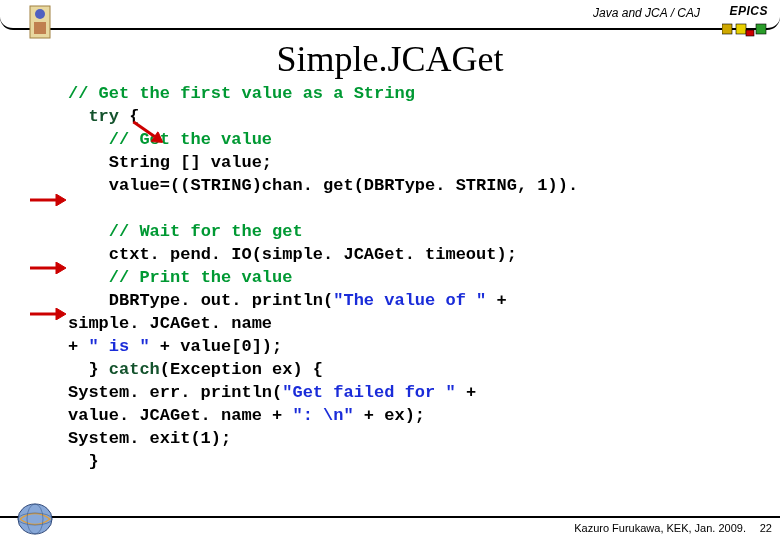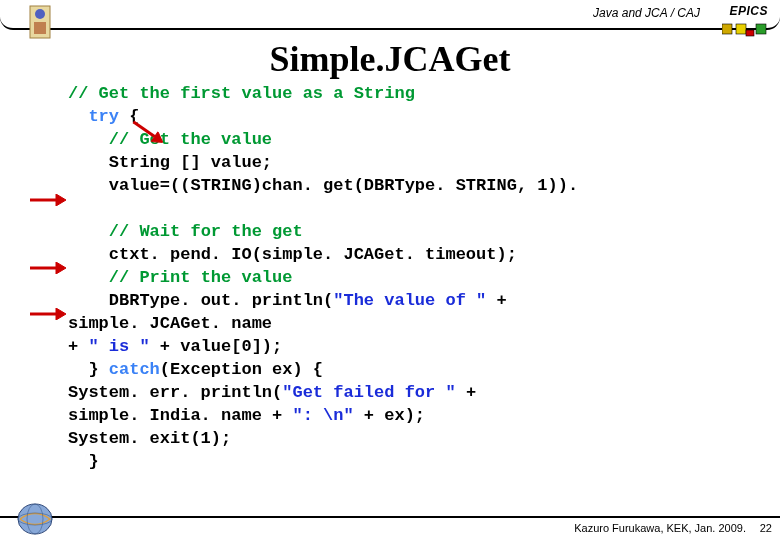--- a/index.html
+++ b/index.html
@@ -45,36 +45,36 @@
   .epics-blocks {
     position: absolute;
     right: 10px;
     top: 22px;
     width: 48px;
     height: 16px;
   }
   .title {
     text-align: center;
     font-size: 36px;
-    font-weight: bold;
+    font-weight: normal;
     margin: 8px 0 2px 0;
     font-family: "Times New Roman", serif;
   }
   .code-area {
     position: absolute;
     left: 68px;
     top: 82px;
     font-family: "Courier New", monospace;
     font-size: 17px;
     font-weight: bold;
     line-height: 23px;
     color: #000;
   }
   .comment { color: #009933; }
-  .keyword { color: #3b82f6; }
+  .keyword { color: #14532d; }
   .string  { color: #1a2cd9; }
   .arrow {
     position: absolute;
     width: 36px;
     height: 12px;
   }
   .arrow line, .arrow polygon { stroke: #c00; fill: #c00; }
   .footer {
     position: absolute;
     bottom: 0;
@@ -139,21 +139,21 @@
 &nbsp;&nbsp;&nbsp;&nbsp;<span>value=((STRING)chan. get(DBRType. STRING, 1)).</span><br>
 &nbsp;&nbsp;&nbsp;&nbsp;<br>
 &nbsp;&nbsp;&nbsp;&nbsp;<span class="comment">// Wait for the get</span><br>
 &nbsp;&nbsp;&nbsp;&nbsp;<span>ctxt. pend. IO(simple. JCAGet. timeout);</span><br>
 &nbsp;&nbsp;&nbsp;&nbsp;<span class="comment">// Print the value</span><br>
 &nbsp;&nbsp;&nbsp;&nbsp;<span>DBRType. out. println(</span><span class="string">"The value of "</span><span> +</span><br>
 <span>simple. JCAGet. name</span><br>
 <span>    + </span><span class="string">" is "</span><span> + value[0]);</span><br>
 &nbsp;&nbsp;<span>} </span><span class="keyword">catch</span><span>(Exception ex) {</span><br>
 <span>    System. err. println(</span><span class="string">"Get failed for "</span><span> +</span><br>
-<span>      simple. India. name + </span><span class="string">": \n"</span><span> + ex);</span><br>
+<span>      value. JCAGet. name + </span><span class="string">": \n"</span><span> + ex);</span><br>
 <span>    System. exit(1);</span><br>
 &nbsp;&nbsp;<span>}</span>
 </div>
 
 <svg class="arrow" style="left:130px; top:126px; transform:rotate(35deg);" viewBox="0 0 36 12">
   <line x1="0" y1="6" x2="26" y2="6" stroke-width="3"></line>
   <polygon points="26,0 36,6 26,12"></polygon>
 </svg>
 <svg class="arrow" style="left:30px; top:194px;" viewBox="0 0 36 12">
   <line x1="0" y1="6" x2="26" y2="6" stroke-width="3"></line>

